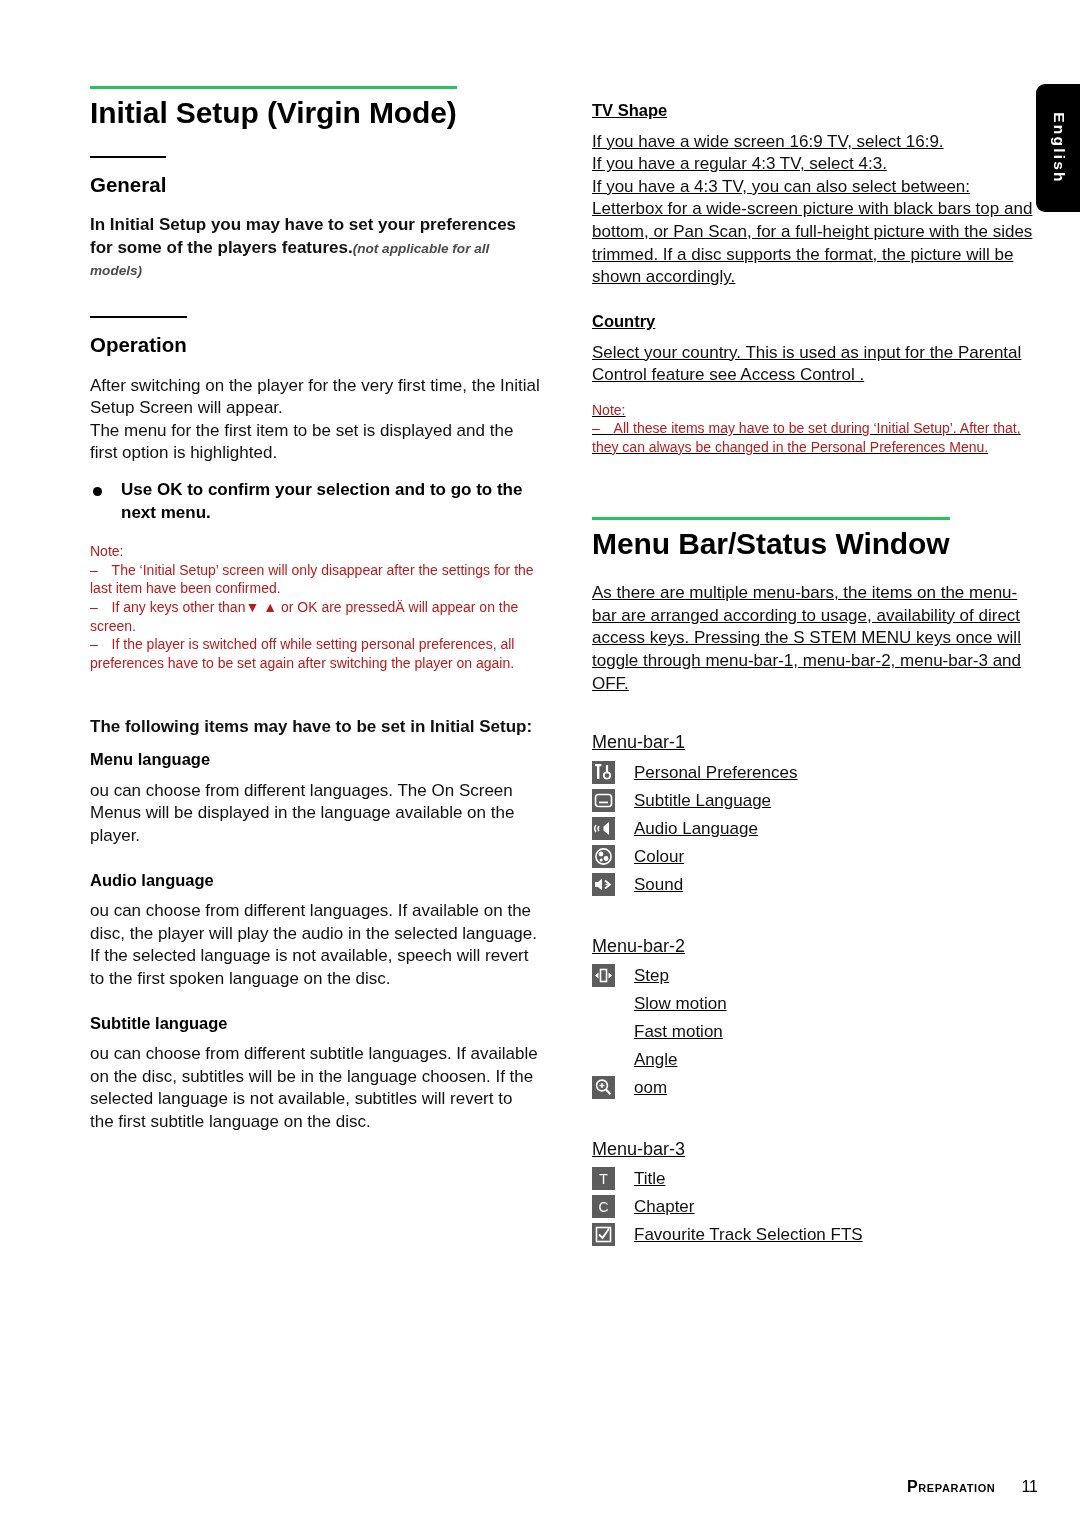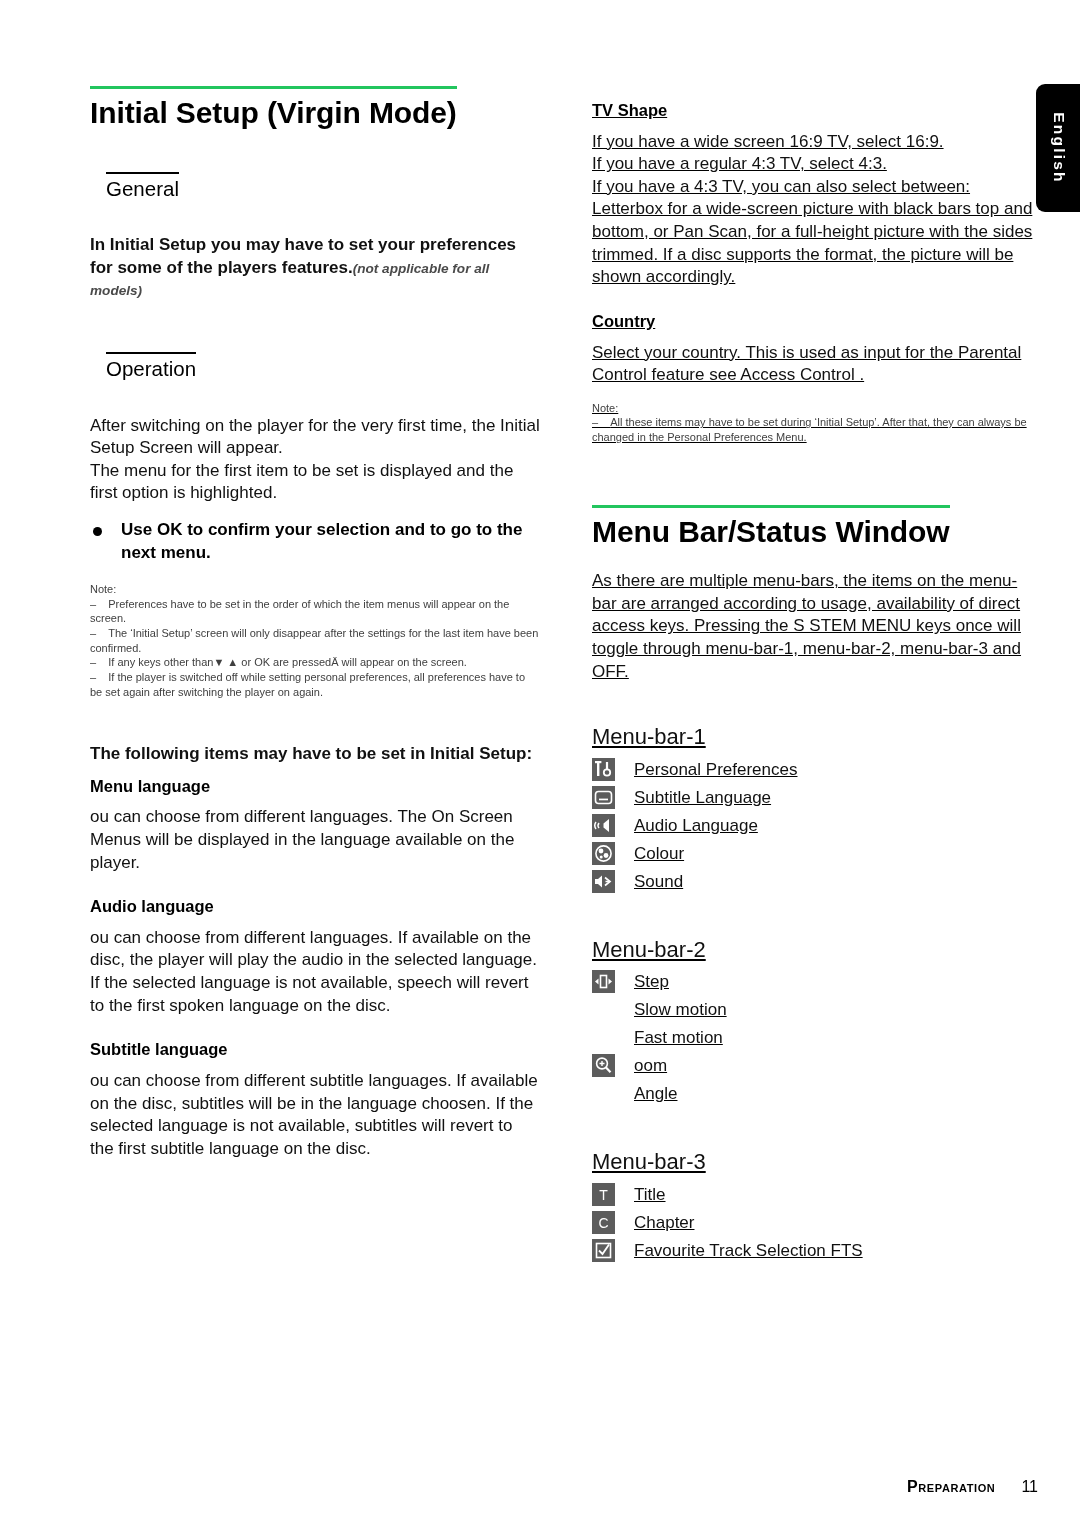--- a/index.html
+++ b/index.html
@@ -58,48 +58,48 @@
     padding-top: 7px;
     border-top: 3px solid #22c55e;
     font-size: 30px;
     font-weight: bold;
     letter-spacing: -0.1px;
     line-height: 1.12;
     white-space: nowrap;
   }
   h2.sub {
     display: inline-block;
-    margin: 16px;
-    padding-top: 4px;
+    margin: 0;
+    padding-top: 16px;
     border-top: 2.6px solid #000;
     font-size: 20.5px;
-    font-weight: normal;
+    font-weight: bold;
     line-height: 1.1;
     white-space: nowrap;
   }
   h3.mini {
     margin: 0;
     font-size: 16.5px;
     font-weight: bold;
     line-height: 1.25;
   }
 
   
   p.body {
     margin: 0;
     font-size: 17px;
     line-height: 1.33;
     color: #111;
   }
   p.body.bold { font-weight: bold; }
   p.note {
     margin: 0;
-    font-size: 11px;
+    font-size: 14px;
     line-height: 1.33;
-    color: #404040;
+    color: #b91c1c;
   }
   .inline-italic {
     font-size: 13.6px;
     font-style: italic;
     color: #4a4a4a;
   }
   .sp-10 { height: 10px; }
   .sp-14 { height: 14px; }
   .sp-18 { height: 18px; }
   .sp-22 { height: 22px; }
@@ -161,21 +161,21 @@
   }
   .menu-ico.empty { background: transparent; }
   .menu-ico svg { display: block; }
   .menu-label {
     font-size: 17px;
     line-height: 1;
     color: #111;
     white-space: nowrap;
   }
   .menu-bar-title {
-    font-size: 22px;
+    font-size: 18px;
     line-height: 1.3;
     color: #111;
     margin-bottom: 4px;
   }
 
   
   .footer {
     position: absolute;
     left: 0;
     top: 1478px;
@@ -220,21 +220,20 @@
     <p class="body">After switching on the player for the very first time, the Initial Setup Screen will appear.</p>
     <p class="body">The menu for the first item to be set is displayed and the first option is highlighted.</p>
 
     <div class="sp-14"></div>
     <ul class="bullets">
       <li>Use OK to confirm your selection and to go to the next menu.</li>
     </ul>
 
     <div class="sp-10"></div>
     <p class="note">Note:</p>
-    <p class="note dash-item"><span class="dash">–&nbsp; </span><span>Preferences have to be set in the order of which the item menus will appear on the screen.</span></p>
     <p class="note dash-item"><span class="dash">–&nbsp; </span><span>The ‘Initial Setup’ screen will only disappear after the settings for the last item have been confirmed.</span></p>
     <p class="note dash-item"><span class="dash">–&nbsp; </span><span>If any keys other than▼ ▲ or OK are pressedÄ will appear on the screen.</span></p>
     <p class="note dash-item"><span class="dash">–&nbsp; </span><span>If the player is switched off while setting personal preferences, all preferences have to be set again after switching the player on again.</span></p>
 
     <div class="sp-44"></div>
     <p class="body bold">The following items may have to be set in Initial Setup:</p>
 
     <div class="sp-10"></div>
     <h3 class="mini">Menu language</h3>
     <div class="sp-10"></div>
@@ -354,33 +353,33 @@
       </li>
       <li class="menu-row">
         <span class="menu-ico empty"></span>
         <span class="menu-label">Slow motion</span>
       </li>
       <li class="menu-row">
         <span class="menu-ico empty"></span>
         <span class="menu-label">Fast motion</span>
       </li>
       <li class="menu-row">
+        <span class="menu-ico empty"></span>
+        <span class="menu-label">Angle</span>
+      </li>
+      <li class="menu-row">
         <span class="menu-ico">
           <svg width="23" height="23" viewBox="0 0 23 23">
               <rect width="23" height="23" fill="#5c5c5c"></rect>
               <circle cx="10" cy="9.5" r="5.4" stroke="#fff" stroke-width="1.6" fill="none"></circle>
               <path d="M10 7 L10 12 M7.5 9.5 L12.5 9.5" stroke="#fff" stroke-width="1.4"></path>
               <path d="M14 13.6 L18.5 18.2" stroke="#fff" stroke-width="2.2"></path>
             </svg>
         </span>
         <span class="menu-label"> oom</span>
-      </li>
-      <li class="menu-row">
-        <span class="menu-ico empty"></span>
-        <span class="menu-label">Angle</span>
       </li>
     </ul>
 
     <div class="sp-18"></div>
     <p class="menu-bar-title">Menu-bar-3</p>
     <ul class="menu-list">
       <li class="menu-row">
         <span class="menu-ico">
           <svg width="23" height="23" viewBox="0 0 23 23">
               <rect width="23" height="23" fill="#5c5c5c"></rect>

